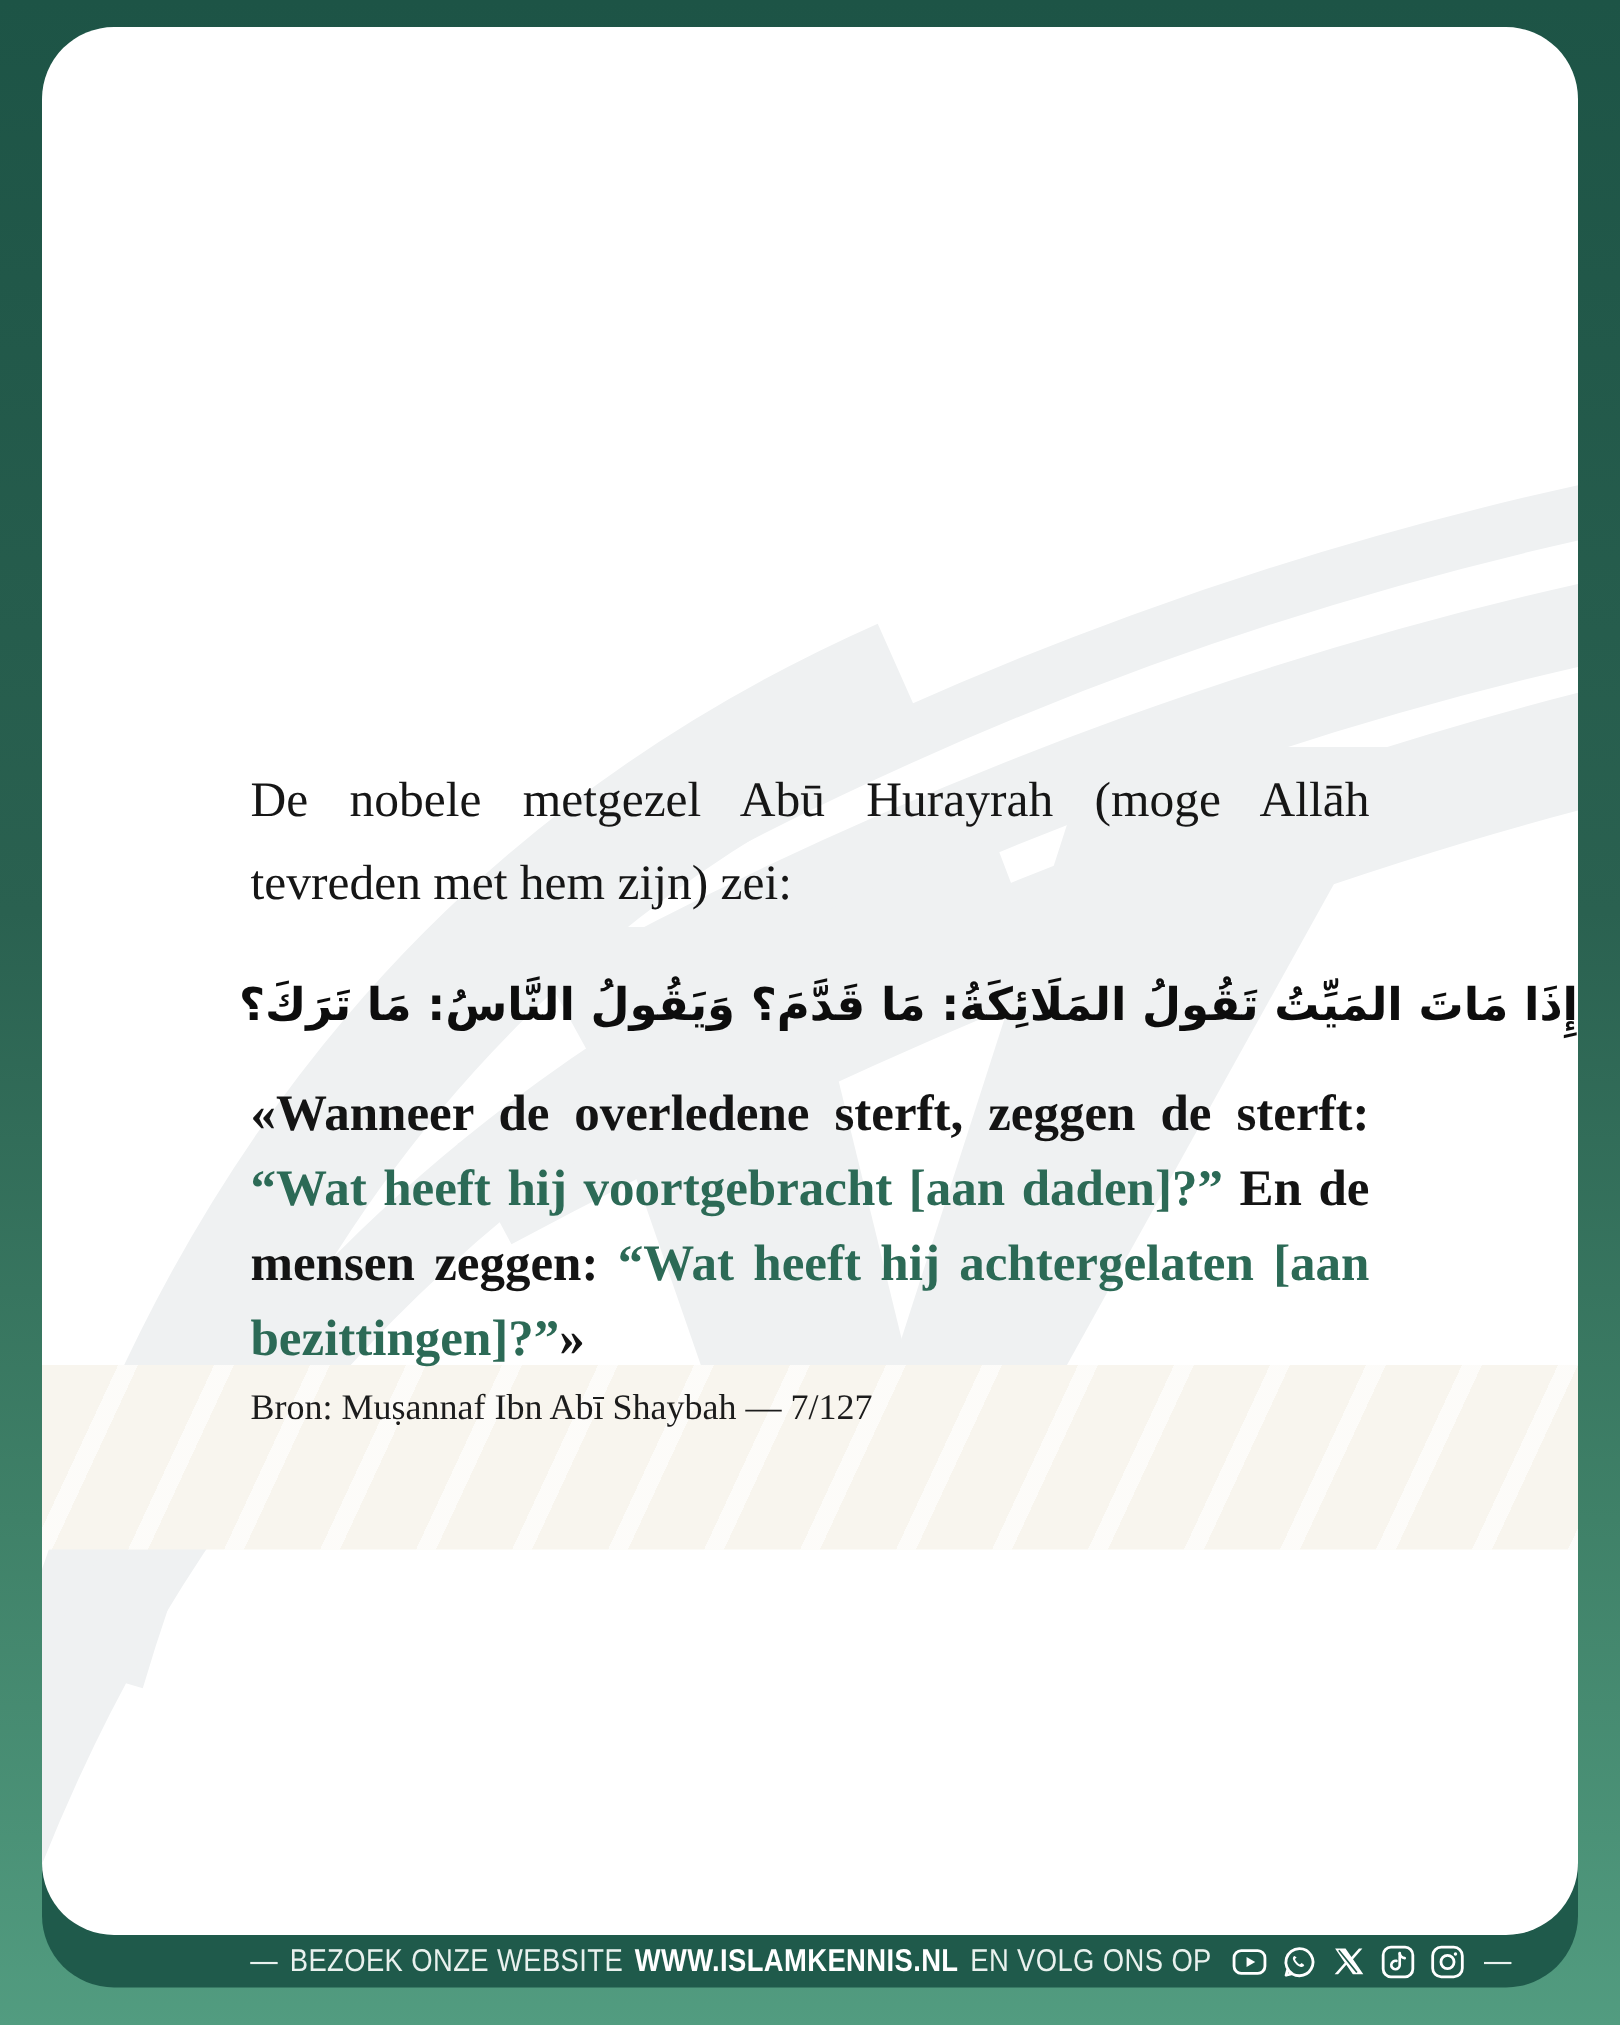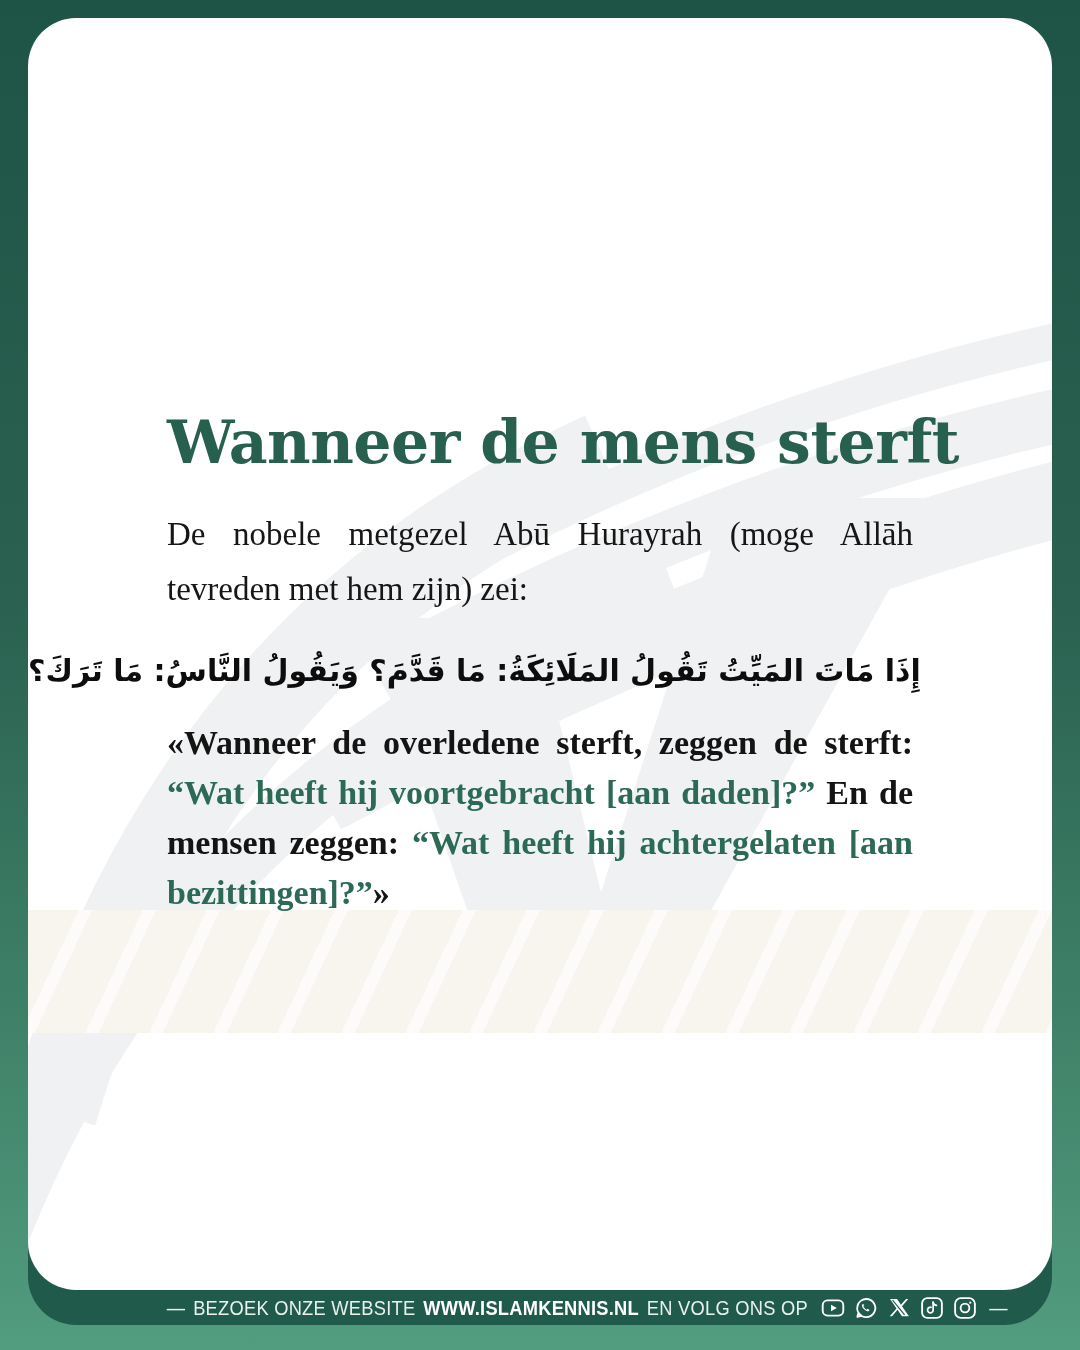--- a/index.html
+++ b/index.html
@@ -33,21 +33,21 @@
   }
   .intro{
     position:absolute;left:139px;top:456px;width:746px;
     font-size:33px;line-height:55px;color:#161616;
     text-align:justify;
   }
   .arabic{
     position:absolute;left:0;top:592px;width:1024px;
     font-family:"DejaVu Sans",sans-serif;direction:rtl;
     font-weight:700;font-size:30px;line-height:62px;color:#0d0d0d;
-    text-align:left;white-space:nowrap;
+    text-align:right;white-space:nowrap;
   }
   .translation{
     position:absolute;left:139px;top:666px;width:746px;
     font-size:34px;line-height:50px;font-weight:700;color:#141414;
     text-align:justify;
   }
   .translation .seg-green{color:#2c6a56;}
   .translation .seg-dark{color:#141414;}
   .source{
     position:absolute;left:139px;top:880px;width:746px;
@@ -85,28 +85,28 @@
       </g>
       <g fill="#eff1f2">
         <path d="M338 600 L506 600 L592 952 L460 952 Z"></path>
         <path d="M700 480 L912 480 L650 952 L548 952 Z"></path>
       </g>
     </svg>
 
     <div class="cream-band"></div>
 
     <div class="content">
-      <h1 class="title">Wanneer de mens sterft</h1>
 
       <p class="intro">De nobele metgezel Abū Hurayrah (moge Allāh tevreden met hem zijn) zei:</p>
 
       <p class="arabic" dir="rtl" lang="ar">إِذَا مَاتَ المَيِّتُ تَقُولُ المَلَائِكَةُ: مَا قَدَّمَ؟ وَيَقُولُ النَّاسُ: مَا تَرَكَ؟</p>
 
       <p class="translation"><span class="seg-dark">«Wanneer de overledene sterft, zeggen de sterft: </span><span class="seg-green">“Wat heeft hij voortgebracht [aan daden]?”</span><span class="seg-dark"> En de mensen zeggen: </span><span class="seg-green">“Wat heeft hij achtergelaten [aan bezittingen]?”</span><span class="seg-dark">»</span></p>
 
+      <p class="source">Bron: Muṣannaf Ibn Abī Shaybah — 7/127</p>
     </div>
   </div>
 
   <div class="footer">
     <span class="footer-textgroup">
       <span>—</span>
       <span>BEZOEK ONZE WEBSITE</span>
       <span class="footer-website">WWW.ISLAMKENNIS.NL</span>
       <span>EN VOLG ONS OP</span>
     </span>

